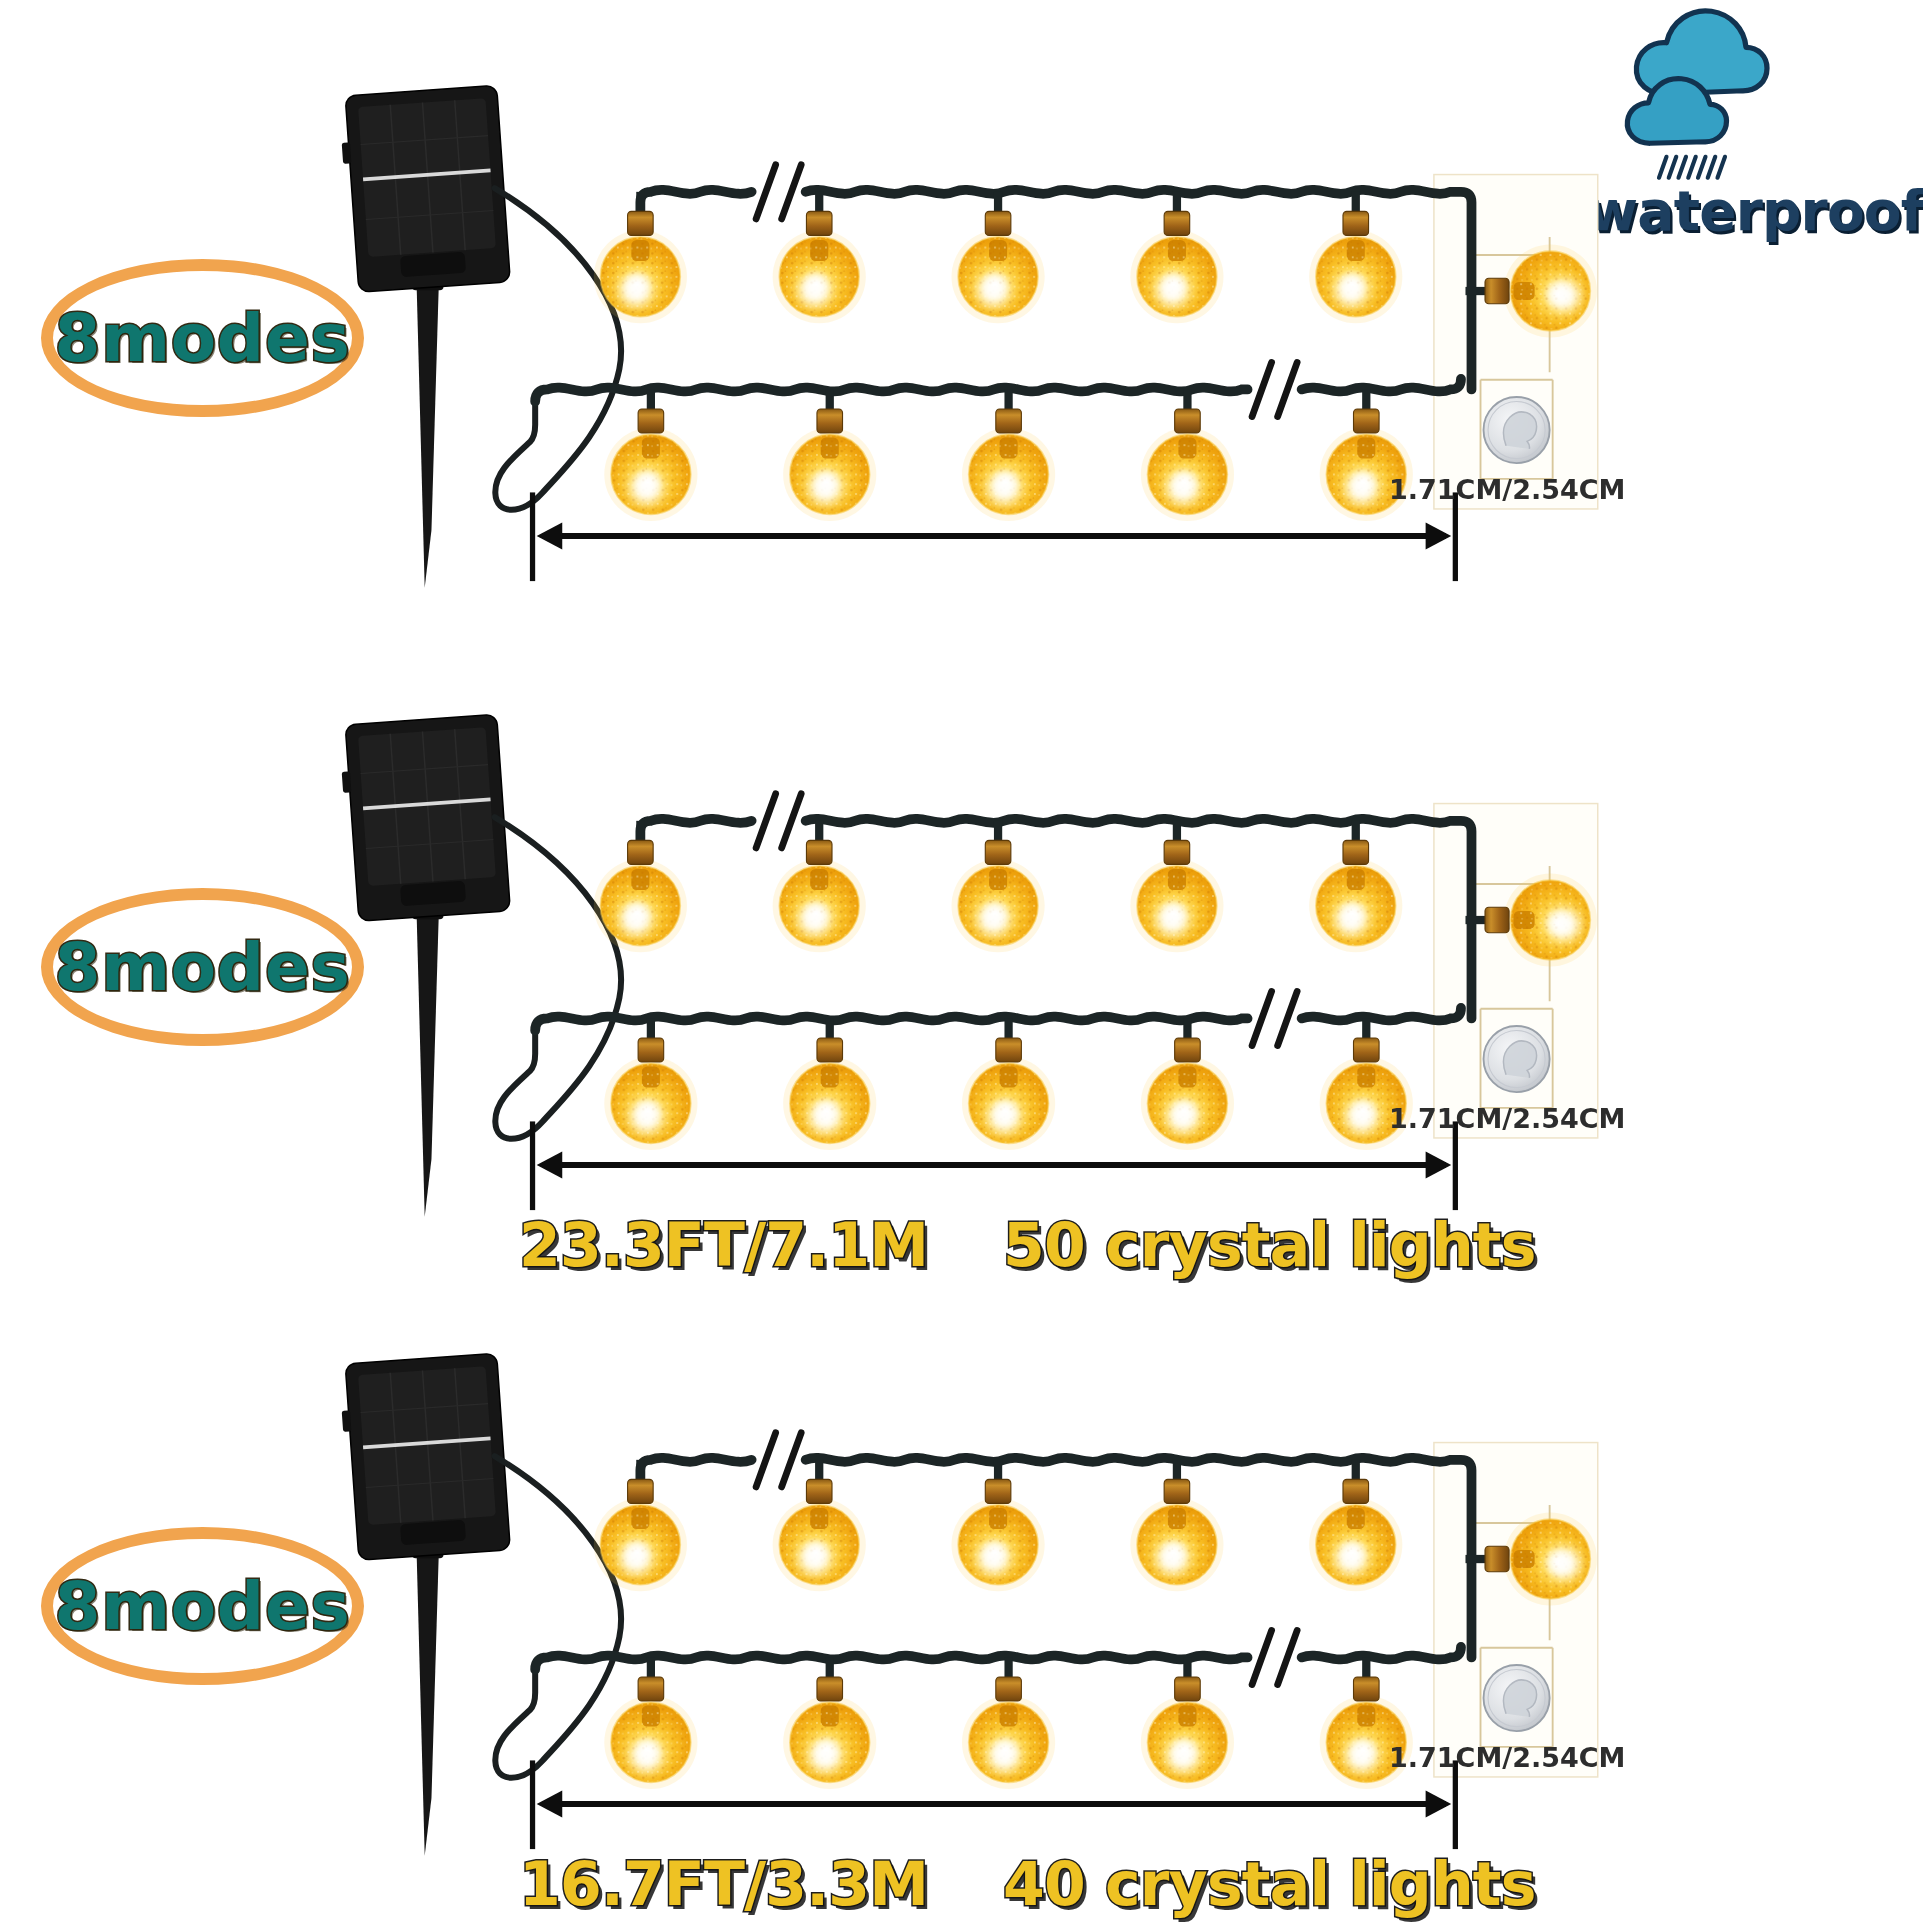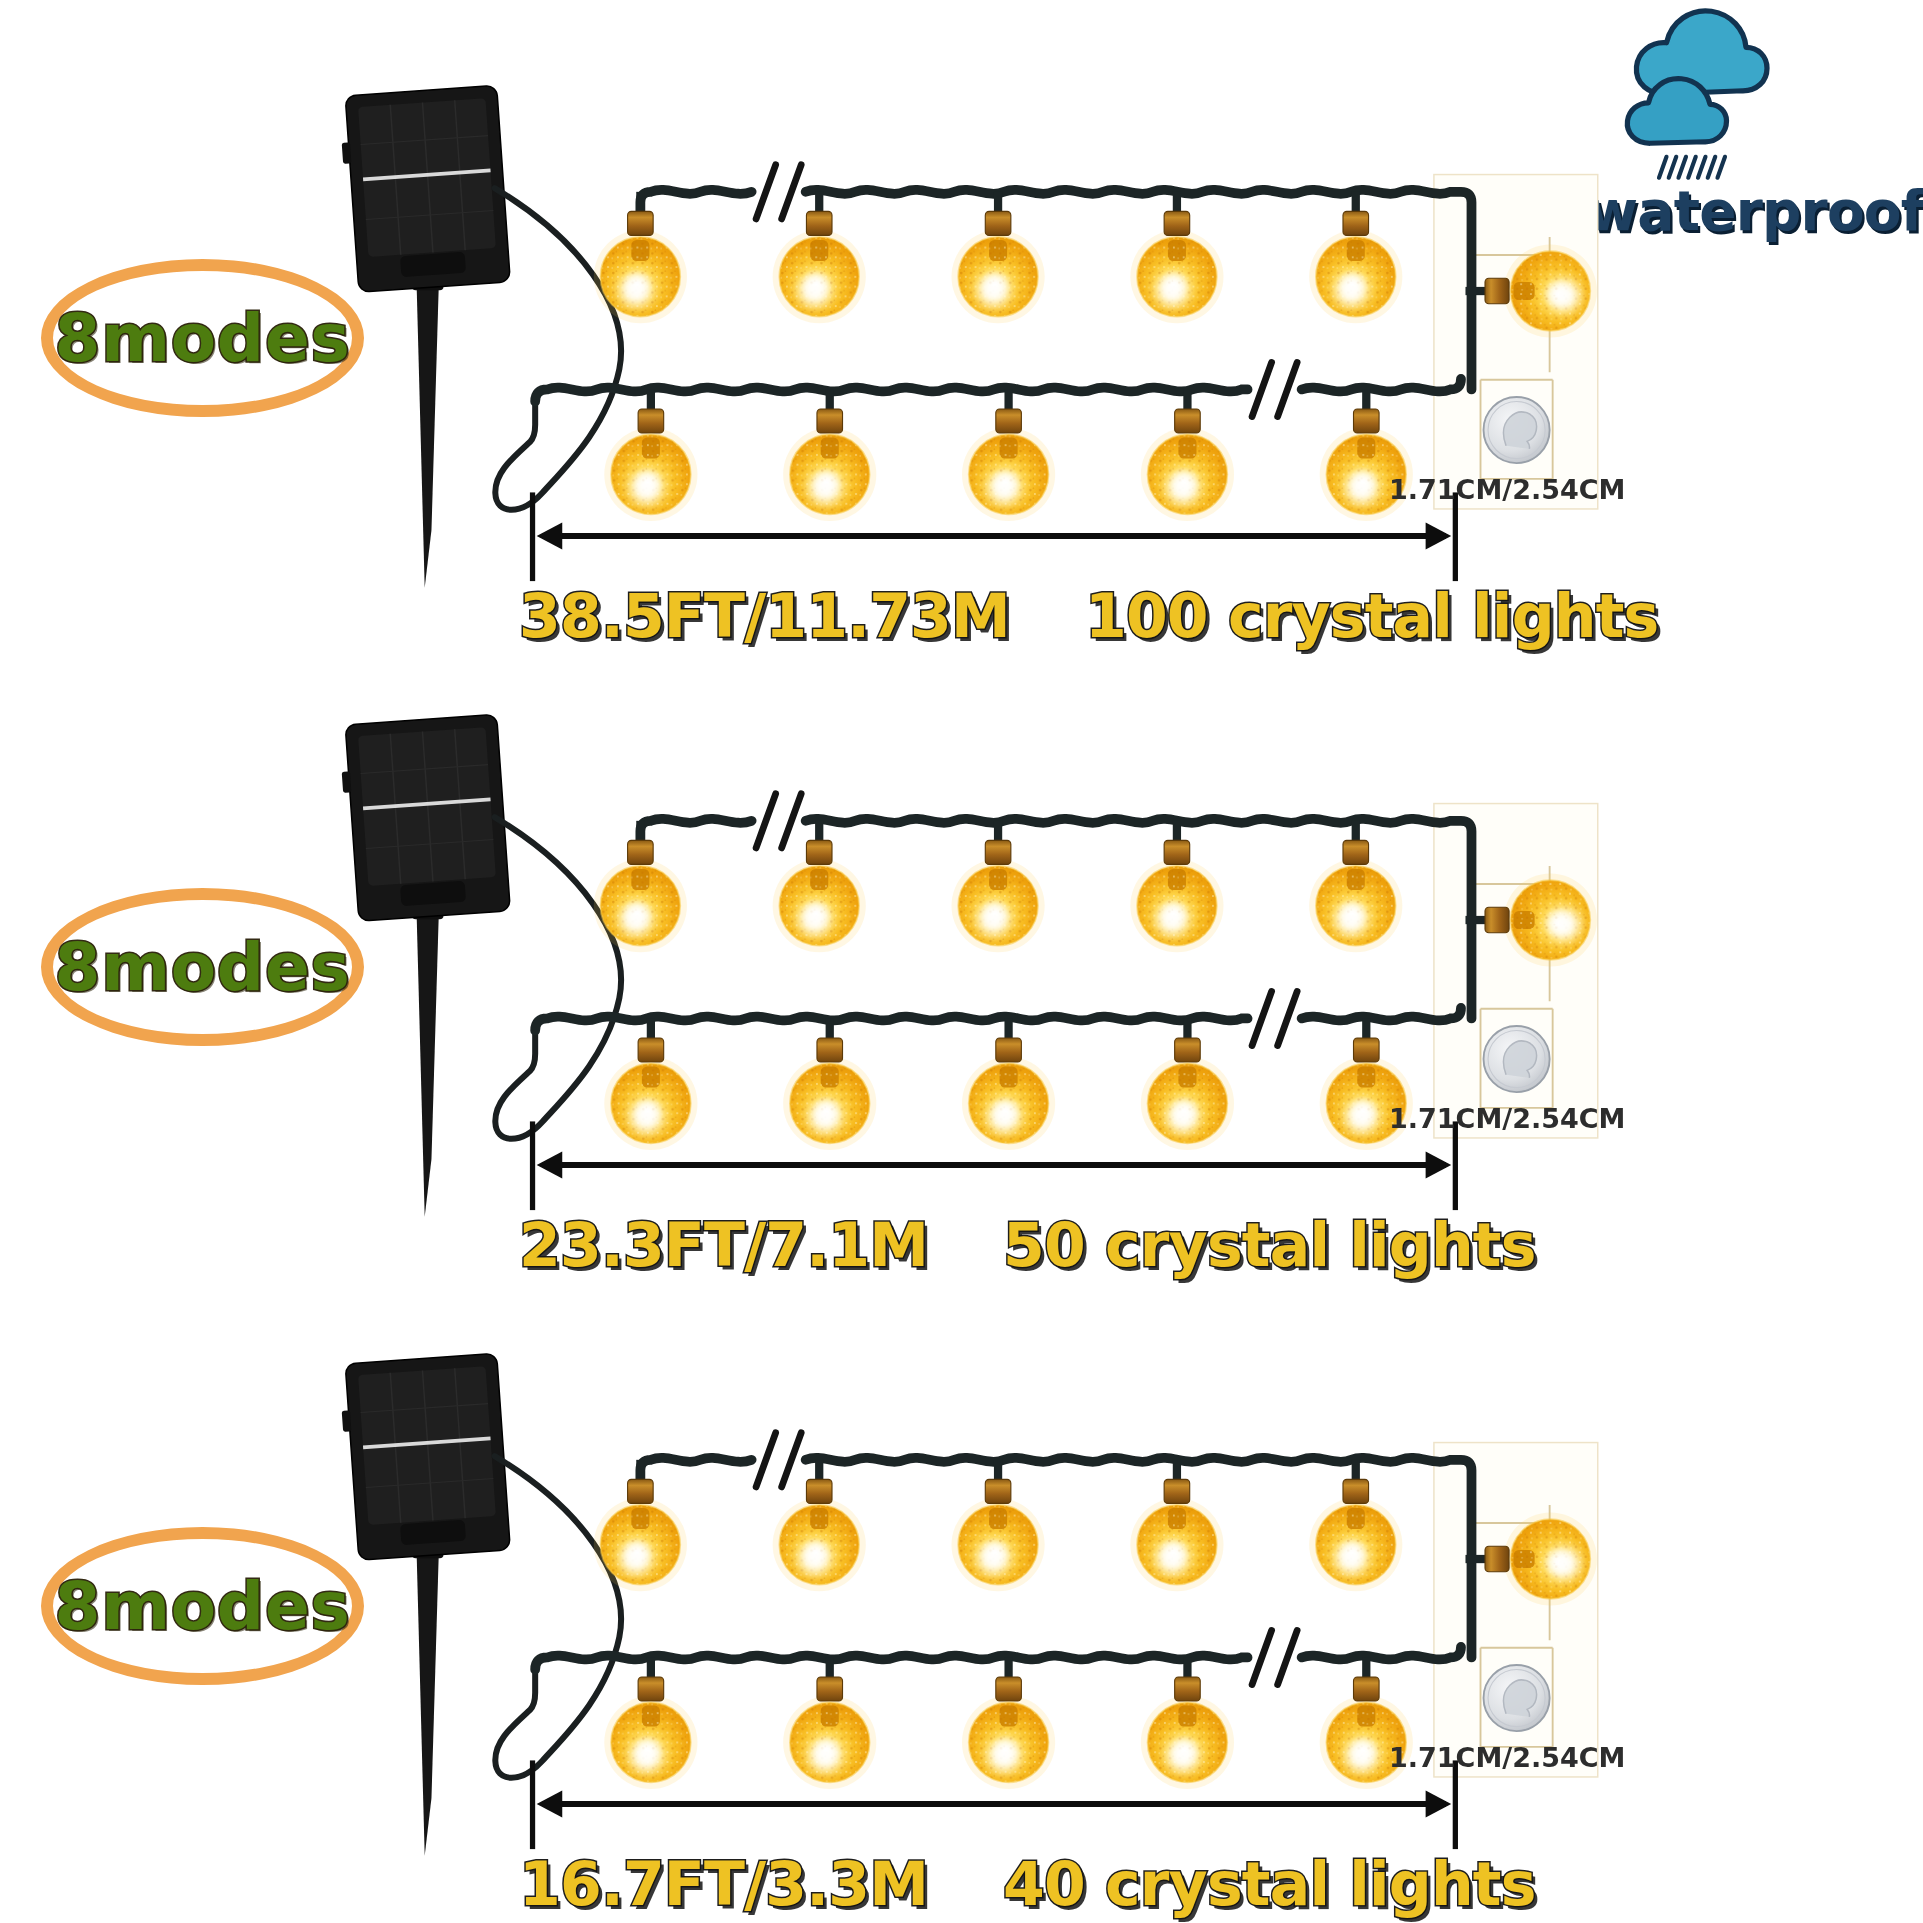--- a/index.html
+++ b/index.html
@@ -9,21 +9,21 @@
   }
   .section{position:absolute;left:0;width:1924px;height:641px;}
   .section svg.art{position:absolute;left:0;top:0;}
   
   .badge{
     position:absolute;left:41px;top:240px;width:323px;height:158px;
     border:12px solid #f1a44e;border-radius:50%;
     display:flex;align-items:center;justify-content:center;box-sizing:border-box;
   }
   .badge-label{
-    font-size:66px;font-weight:800;color:#4d7c0f;letter-spacing:0.8px;
+    font-size:66px;font-weight:800;color:#0f766e;letter-spacing:0.8px;
     -webkit-text-stroke:3px #332a14;paint-order:stroke fill;
     text-shadow:2.3px 2.3px 0 rgba(40,32,8,.55);
   }
   
   .size-label{
     position:absolute;left:1389px;top:455px;
     font-size:27px;font-weight:800;color:#2d2d2d;letter-spacing:0px;white-space:nowrap;
   }
   
   .caption{
@@ -184,24 +184,20 @@
   <div class="waterproof-label">IP65 waterproof</div>
 
   <div class="section" style="top:19px">
     <svg class="art" width="1924" height="641" viewBox="0 0 2560 853">
         <use href="#section-art"></use>
       </svg>
     <div class="badge">
       <span class="badge-label">8modes</span>
     </div>
     <div class="size-label">1.71CM/2.54CM</div>
-    <div class="caption">
-      <span>38.5FT/11.73M</span>
-      <span>100 crystal lights</span>
-    </div>
   </div>
 
   <div class="section" style="top:648px">
     <svg class="art" width="1924" height="641" viewBox="0 0 2560 853">
         <use href="#section-art"></use>
       </svg>
     <div class="badge">
       <span class="badge-label">8modes</span>
     </div>
     <div class="size-label">1.71CM/2.54CM</div>

